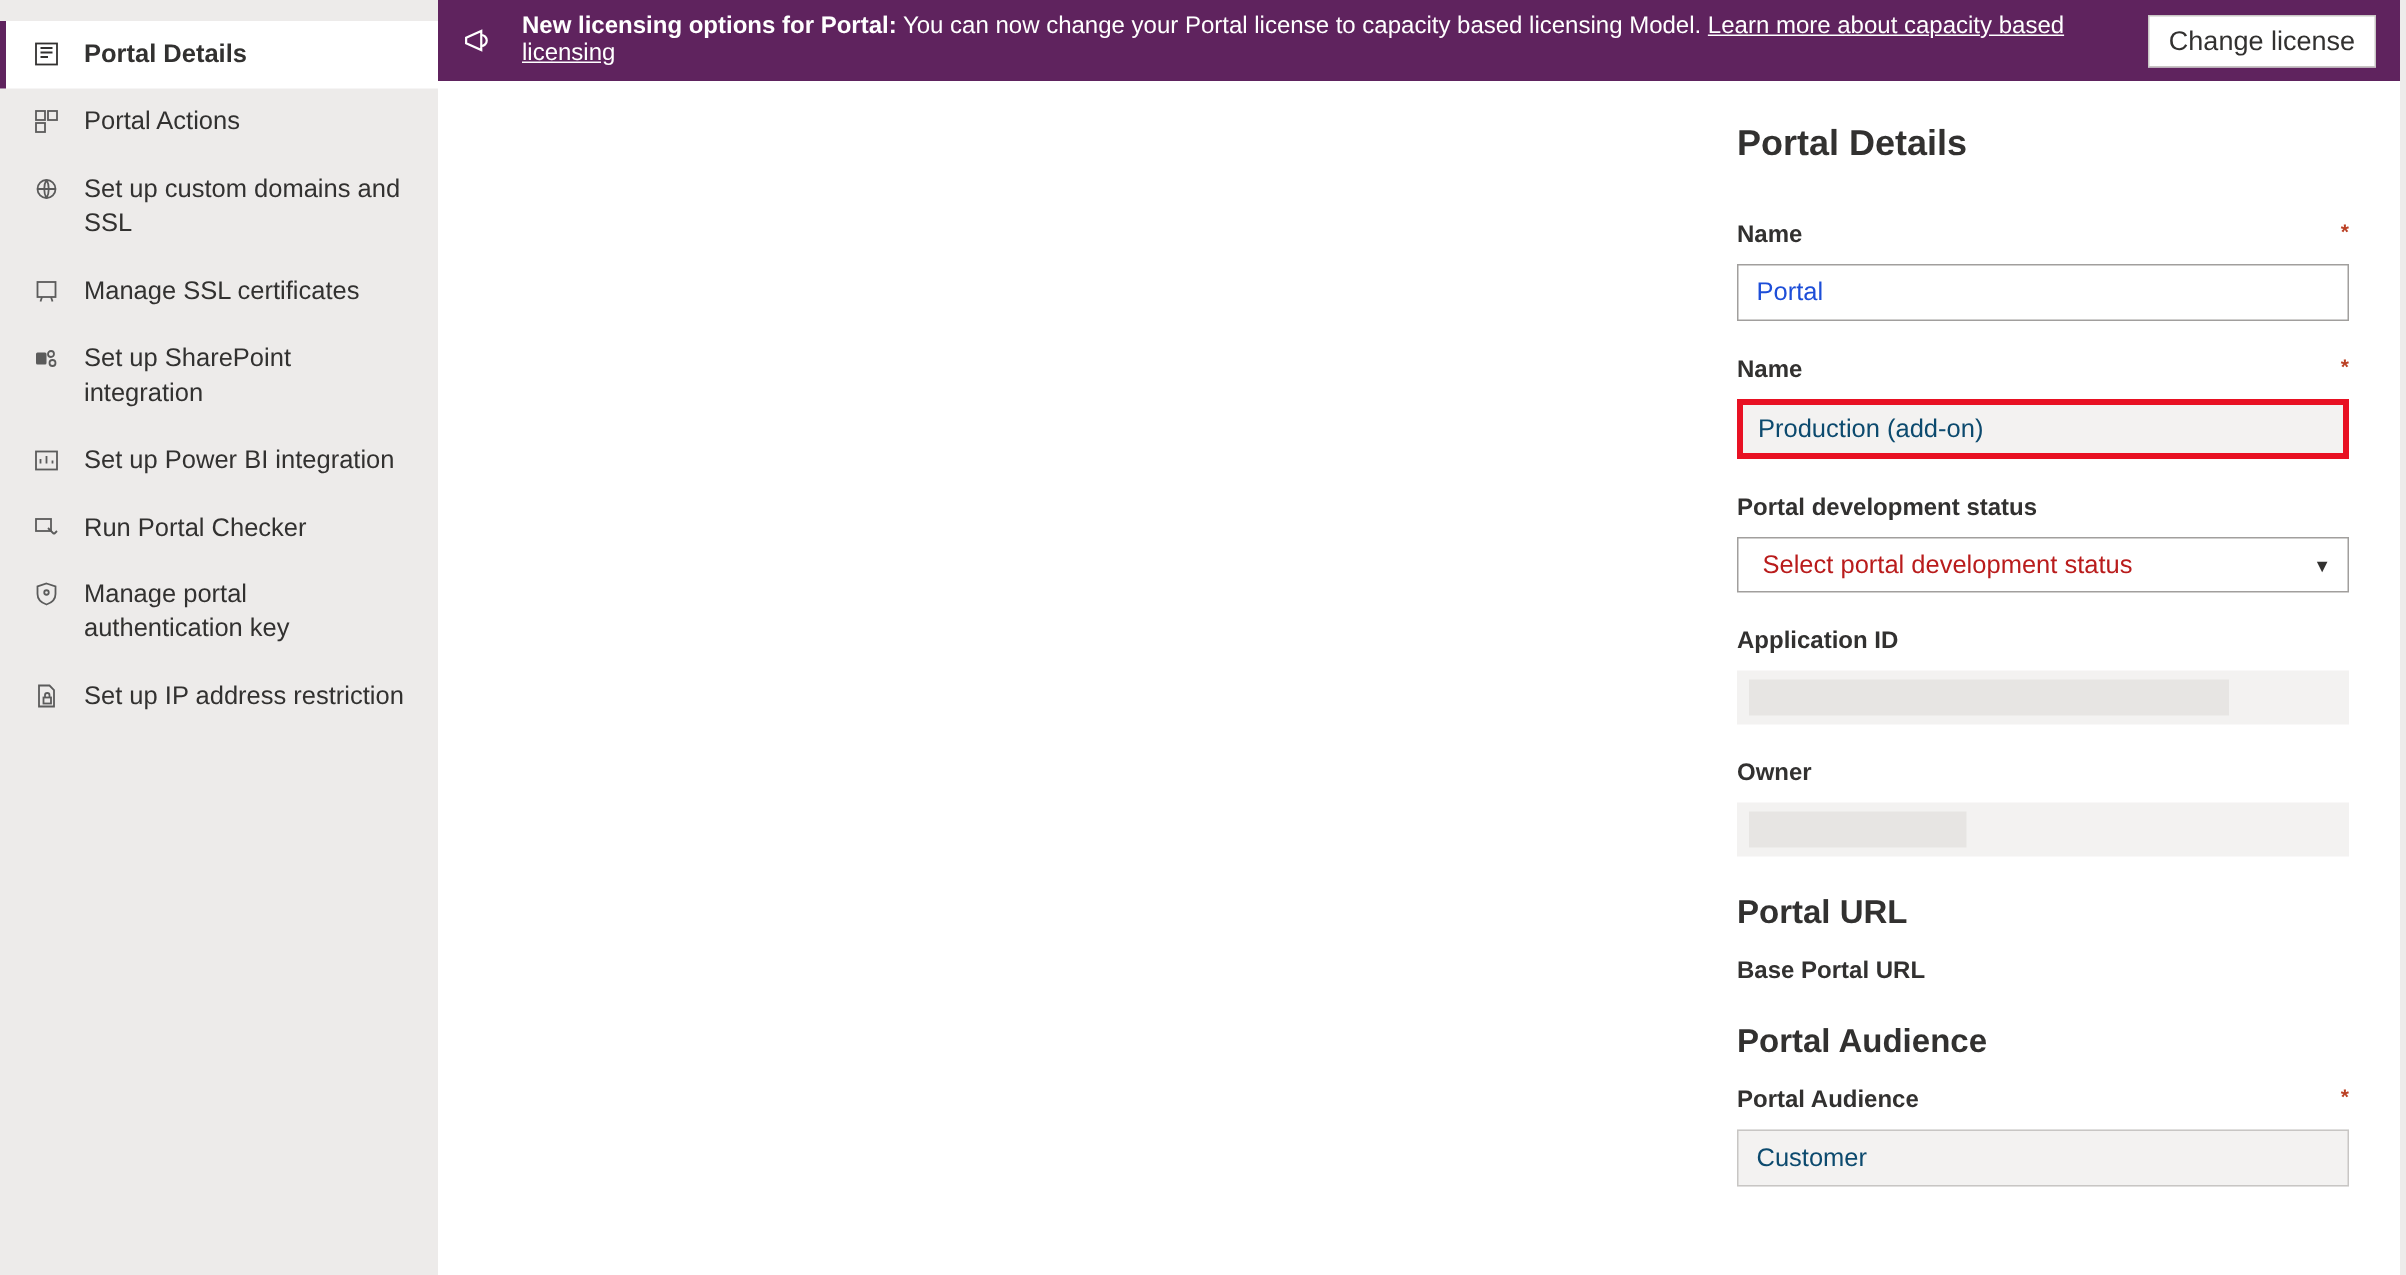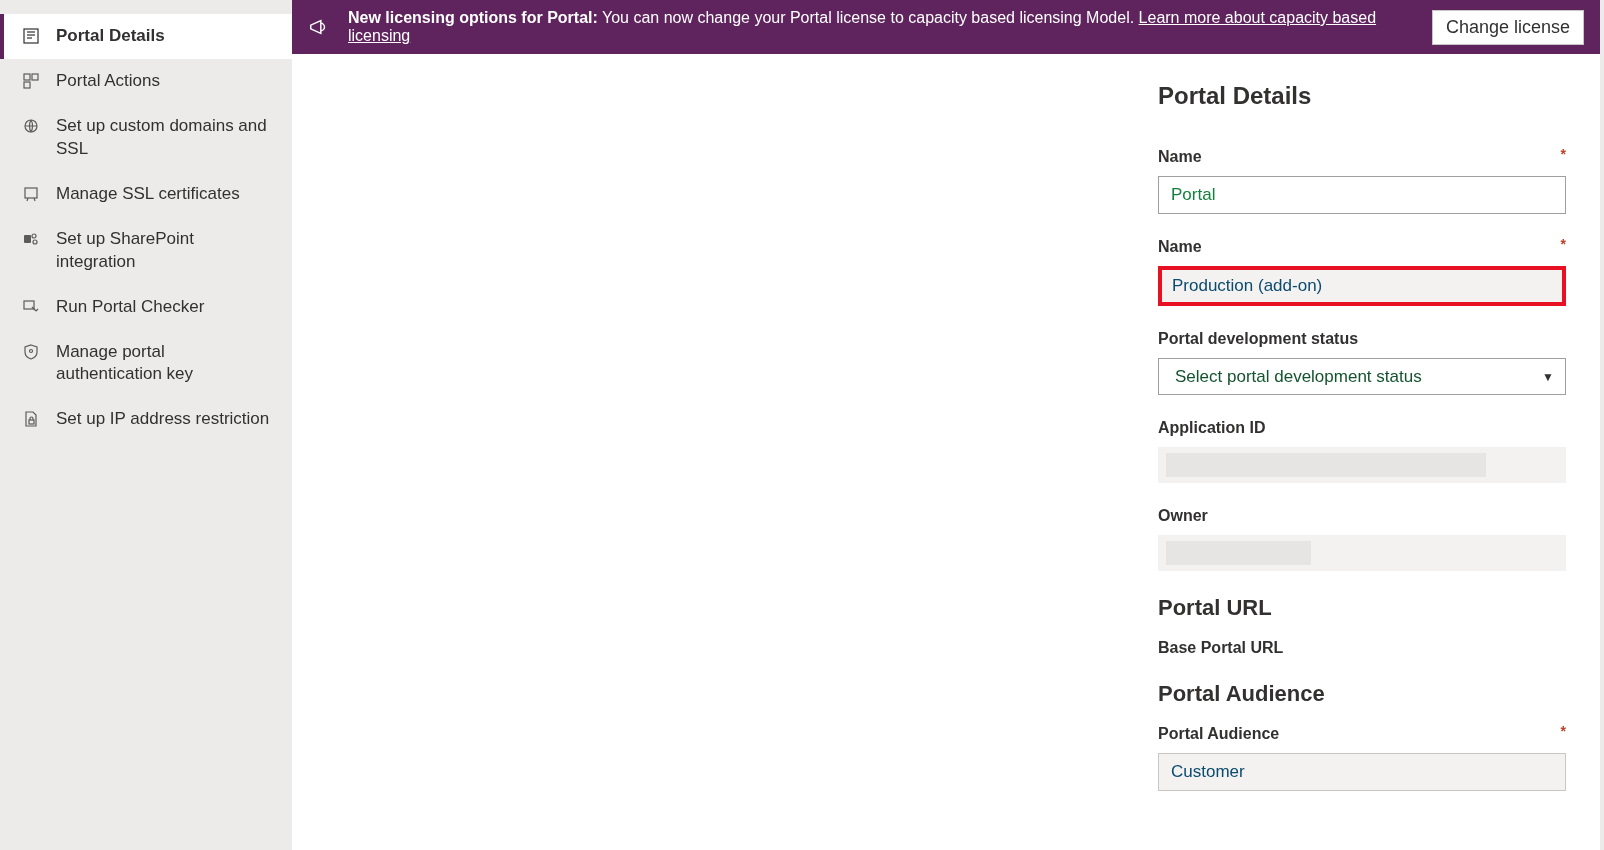--- a/index.html
+++ b/index.html
@@ -127,41 +127,41 @@
       right: 0;
       top: -2px;
       font-size: 14px;
     }
     .text-input {
       width: 100%;
       padding: 8px 12px;
       font-size: 17px;
       border: 1px solid #a19f9d;
       background: #fff;
-      color: #15803d;
+      color: #1d4ed8;
     }
     .text-input.readonly {
       background: #f3f2f1;
       color: #0c4a6e;
       border: 1px solid #c8c6c4;
     }
     .highlight-red {
       border: 4px solid #e81123 !important;
       padding: 6px 10px;
     }
     .select-wrap {
       position: relative;
     }
     .select {
       width: 100%;
       padding: 8px 32px 8px 16px;
       font-size: 17px;
       border: 1px solid #a19f9d;
       background: #fff;
-      color: #14532d;
+      color: #b91c1c;
       appearance: none;
       -webkit-appearance: none;
     }
     .select-caret {
       position: absolute;
       right: 12px;
       top: 50%;
       transform: translateY(-50%);
       pointer-events: none;
       color: #323130;
@@ -252,20 +252,29 @@
             <rect x="1" y="4" width="7" height="8" rx="1"></rect>
             <circle cx="11" cy="5" r="2" fill="none" stroke="#5b5b5b" stroke-width="1.2"></circle>
             <circle cx="12" cy="11" r="2" fill="none" stroke="#5b5b5b" stroke-width="1.2"></circle>
           </svg>
       </span>
       <span class="sidebar-label">Set up SharePoint integration</span>
     </div>
     <div class="sidebar-item">
       <span class="sidebar-icon">
         <svg width="16" height="16" viewBox="0 0 16 16" fill="none" stroke="#5b5b5b" stroke-width="1.2">
+            <rect x="1" y="2" width="14" height="12"></rect>
+            <path d="M4 10V7M8 10V5M12 10V8"></path>
+          </svg>
+      </span>
+      <span class="sidebar-label">Set up Power BI integration</span>
+    </div>
+    <div class="sidebar-item">
+      <span class="sidebar-icon">
+        <svg width="16" height="16" viewBox="0 0 16 16" fill="none" stroke="#5b5b5b" stroke-width="1.2">
             <rect x="1" y="2" width="10" height="8"></rect>
             <path d="M9 8l4 4M15 10l-2 2"></path>
           </svg>
       </span>
       <span class="sidebar-label">Run Portal Checker</span>
     </div>
     <div class="sidebar-item">
       <span class="sidebar-icon">
         <svg width="16" height="16" viewBox="0 0 16 16" fill="none" stroke="#5b5b5b" stroke-width="1.2">
             <path d="M8 1l6 2v5c0 4-3 6-6 7-3-1-6-3-6-7V3l6-2z"></path>

